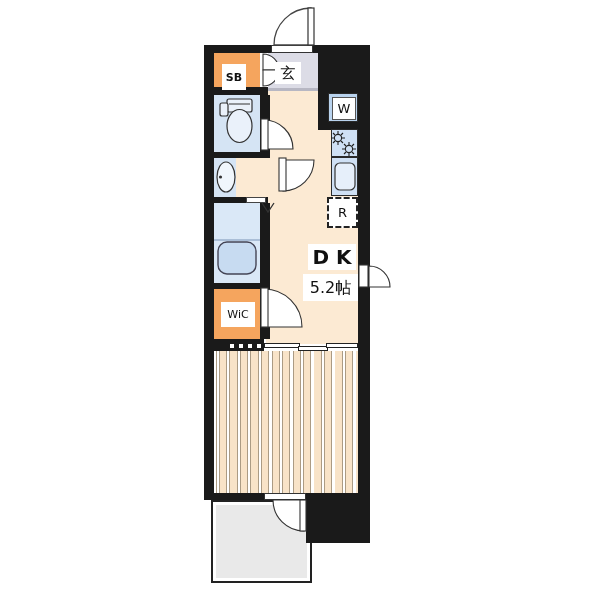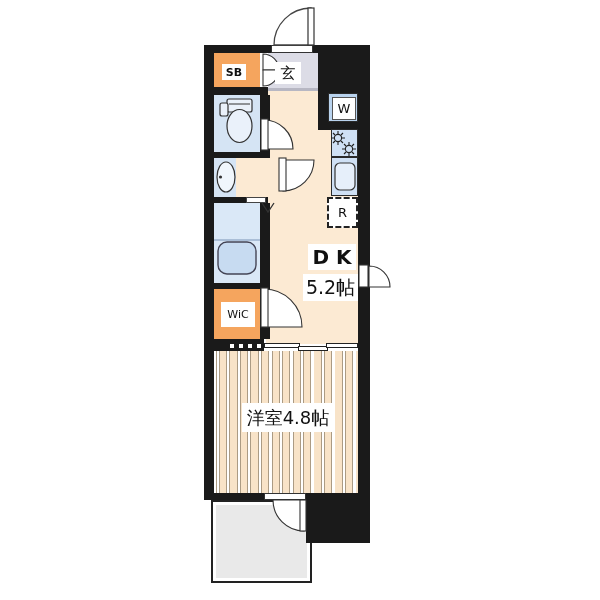--- a/index.html
+++ b/index.html
@@ -136,32 +136,29 @@
       <rect x="359" y="265" width="9" height="22" fill="#ffffff" stroke="#333" stroke-width="1.1"></rect>
       <path d="M 369,266 A 21,21 0 0 1 390,287 L 369,287 Z" fill="#ffffff" stroke="#333" stroke-width="1.1"></path>
     </g>
 
     <g>
       <path d="M 273,500 A 31,31 0 0 0 304,531 L 304,500 Z" fill="#ffffff" stroke="#333" stroke-width="1.1"></path>
       <rect x="300" y="500" width="6" height="31" fill="#ffffff" stroke="#333" stroke-width="1.1"></rect>
     </g>
   </svg>
 
-  <div class="abs labelbox" style="left:222px;top:64px;width:24px;height:16px;">
+  <div class="abs labelbox" style="left:222px;top:64px;width:24px;height:26px;">
     <span style="font-size:11px;font-weight:bold;">SB</span>
   </div>
   <div class="abs labelbox" style="left:275px;top:62px;width:26px;height:22px;">
     <span style="font-size:15px;">玄</span>
   </div>
   <div class="abs labelbox" style="left:308px;top:244px;width:48px;height:26px;">
     <span style="font-size:20px;letter-spacing:7px;margin-right:-7px;font-weight:bold;">DK</span>
   </div>
   <div class="abs labelbox" style="left:303px;top:274px;width:55px;height:27px;">
-    <span style="font-size:19px;">5.2帖</span>
+    <span style="font-size:16px;">5.2帖</span>
   </div>
   <div class="abs labelbox" style="left:221px;top:302px;width:34px;height:25px;">
     <span style="font-size:11px;">WiC</span>
-  </div>
-  <div class="abs labelbox" style="left:242px;top:403px;width:92px;height:29px;">
-    <span style="font-size:18px;">洋室4.8帖</span>
   </div>
 
 </div>
 
 </body></html>

